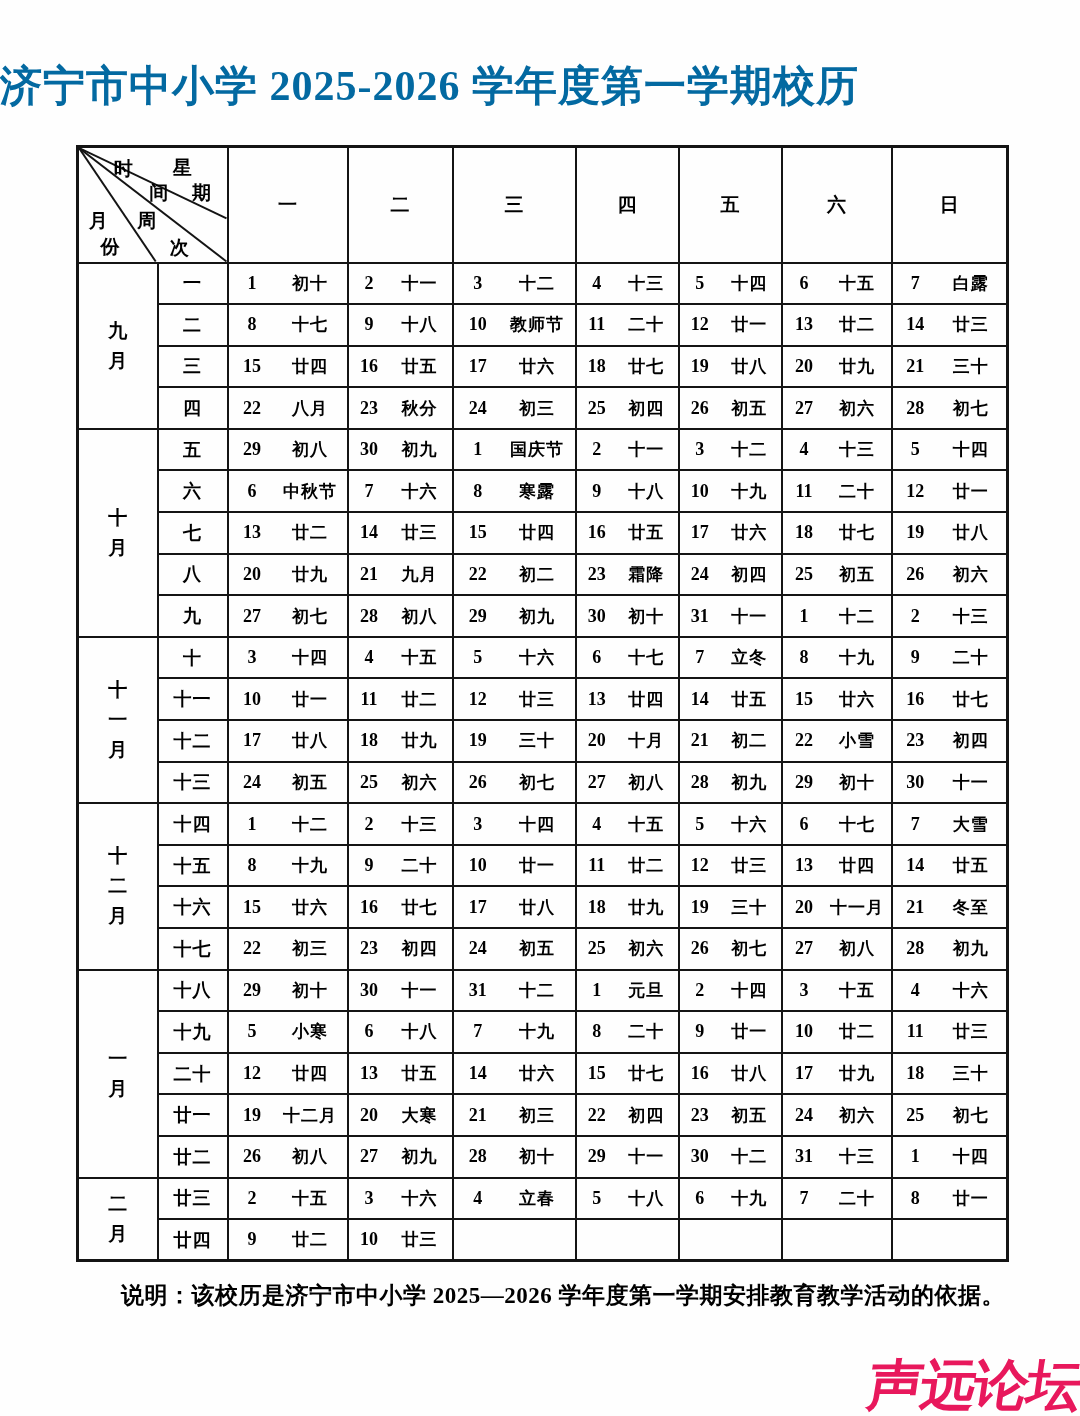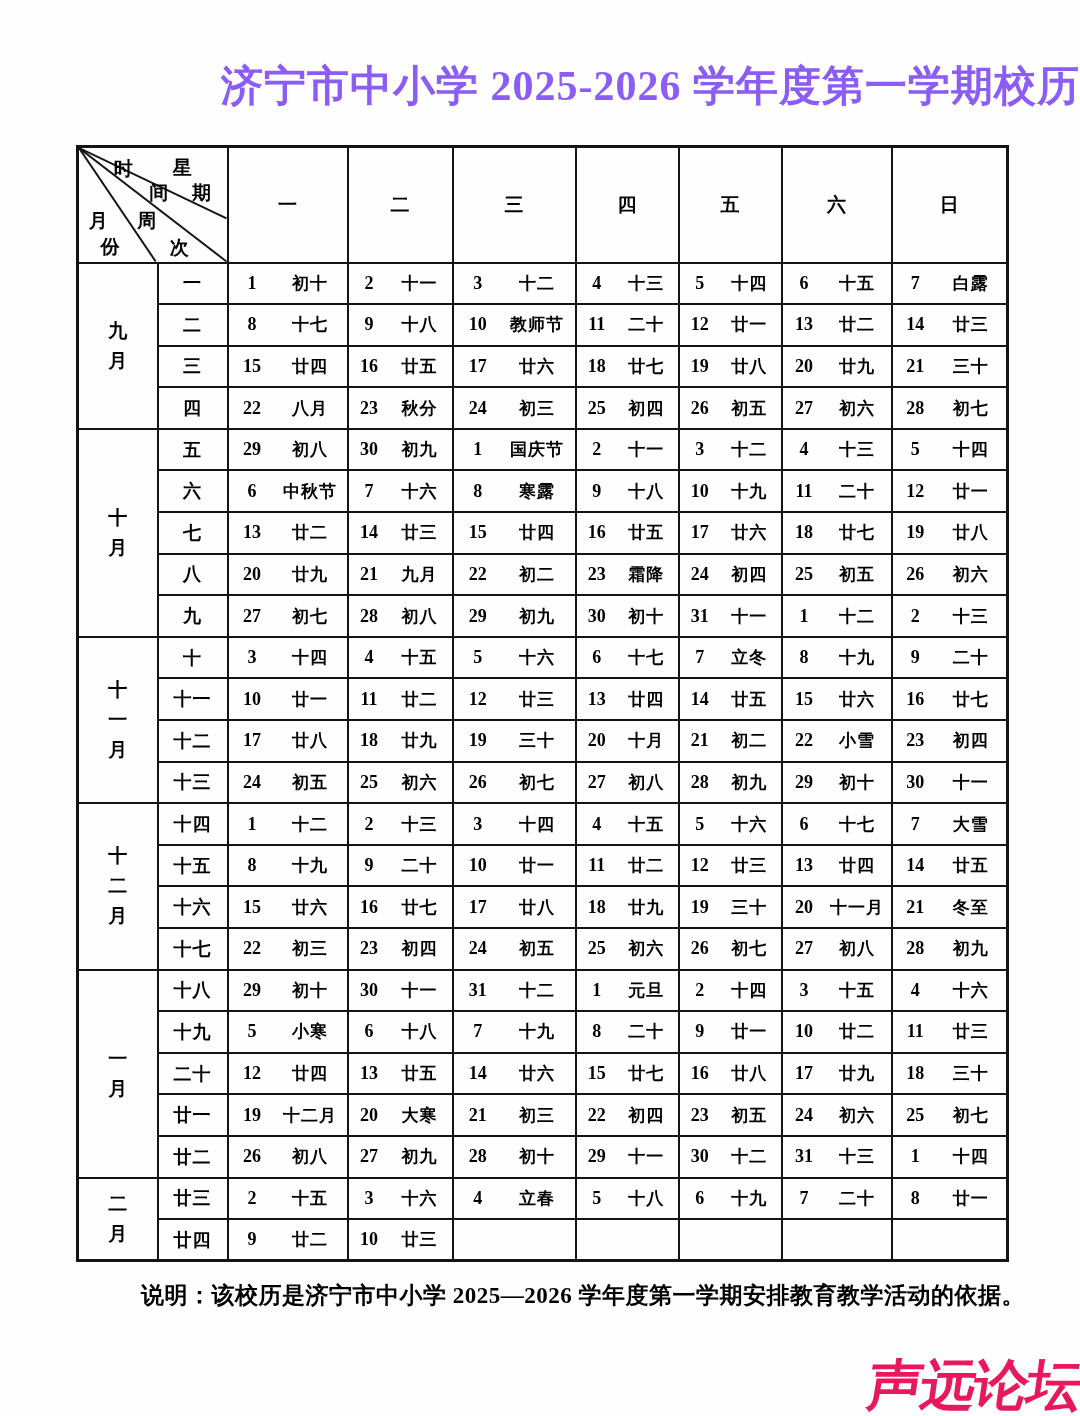--- a/index.html
+++ b/index.html
@@ -6,23 +6,23 @@
   .page{
     position:relative;
     width:1080px;height:1416px;
     background:#fefefe;
     overflow:hidden;
     font-family:"Liberation Serif","DejaVu Serif",serif;
     color:#000;
   }
   .page-title{
     position:absolute;top:58px;left:0;width:100%;
-    text-align:right;
+    text-align:left;
     font-size:42px;font-weight:900;letter-spacing:1px;
-    color:#8b5cf6;
+    color:#0369a1;
   }
   table.cal-table{
     position:absolute;left:76px;top:145px;
     width:930px;
     border-collapse:collapse;table-layout:fixed;
     border:3px solid #141414;
   }
   .cal-table th,.cal-table td{
     border:2px solid #141414;
     padding:0;
@@ -52,21 +52,21 @@
     display:inline-block;width:40%;text-align:center;
     font-size:18px;font-weight:700;
     font-family:"Liberation Serif","DejaVu Serif",serif;
   }
   .lunar{
     display:inline-block;width:58%;text-align:center;
     font-size:17px;font-weight:700;letter-spacing:1px;
   }
   .note-line{
     position:absolute;left:121px;top:1280px;width:900px;
-    font-size:23px;font-weight:800;letter-spacing:0.5px;margin-left:20px;
+    font-size:23px;font-weight:800;letter-spacing:0.5px;
   }
   .footer-line{
     position:absolute;left:742px;top:1356px;
     font-size:27px;font-weight:800;letter-spacing:2px;
     z-index:1;
   }
   .watermark{
     position:absolute;left:868px;top:1358px;
     font-size:55px;font-weight:900;line-height:1;
     letter-spacing:-2px;

